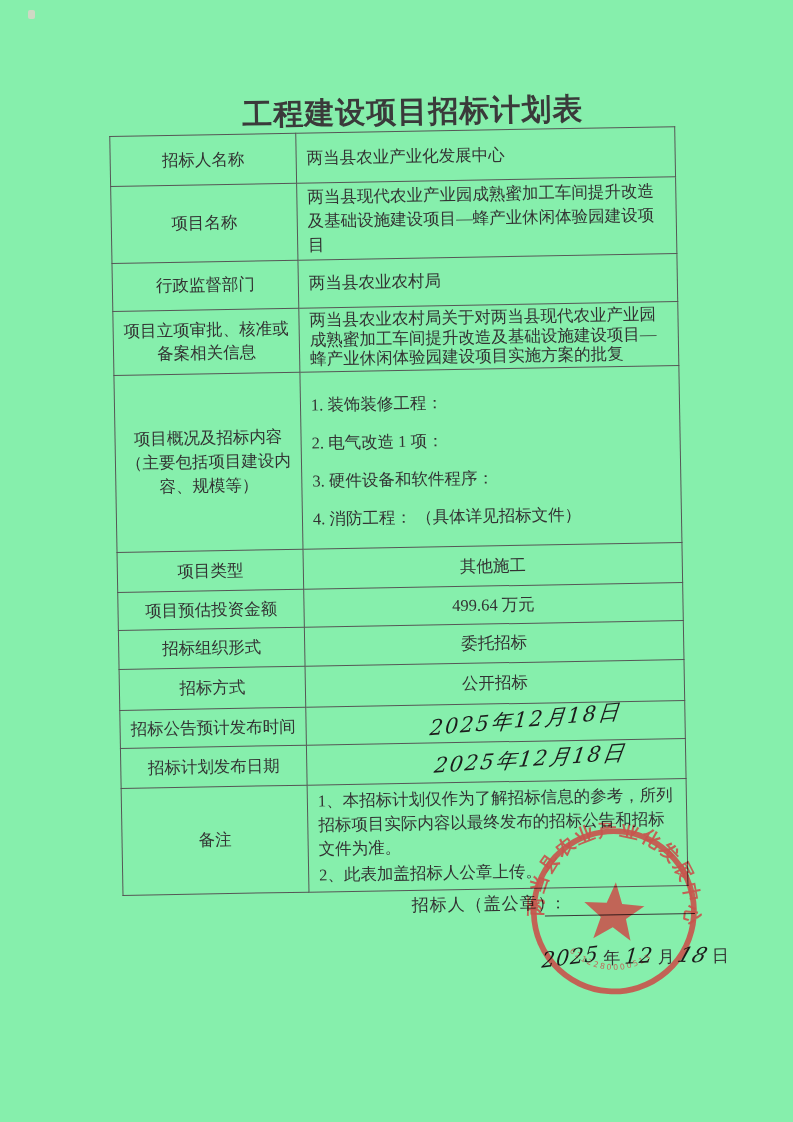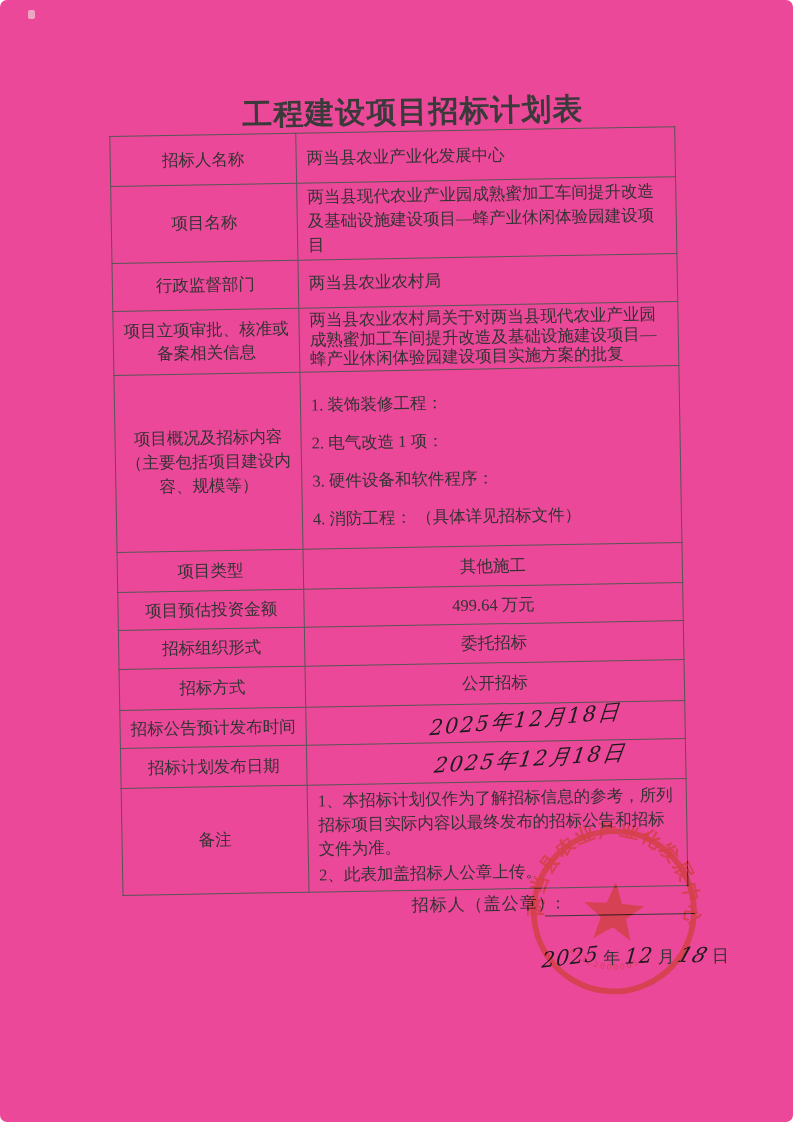--- a/index.html
+++ b/index.html
@@ -3,21 +3,21 @@
 <meta charset="utf-8">
 <style>
   html,body{margin:0;padding:0;}
   body{
     width:793px;height:1122px;
     background:#ffffff;
     font-family:"Liberation Serif","DejaVu Serif",serif;
     position:relative;overflow:hidden;
     color:var(--ink,#2e2e2e);
   }
-  .sheet{position:absolute;inset:0;background:#ec4899;border-radius:7px;}
+  .sheet{position:absolute;inset:0;background:#86efac;}
   .tilt{
     position:absolute;inset:0;
     transform:rotate(-1deg);
     transform-origin:400px 520px;
   }
   .corner-dot{
     position:absolute;left:28px;top:10px;width:7px;height:9px;
     background:#eccfcf;border-radius:2px;opacity:.7;
   }
   .doc-title{

